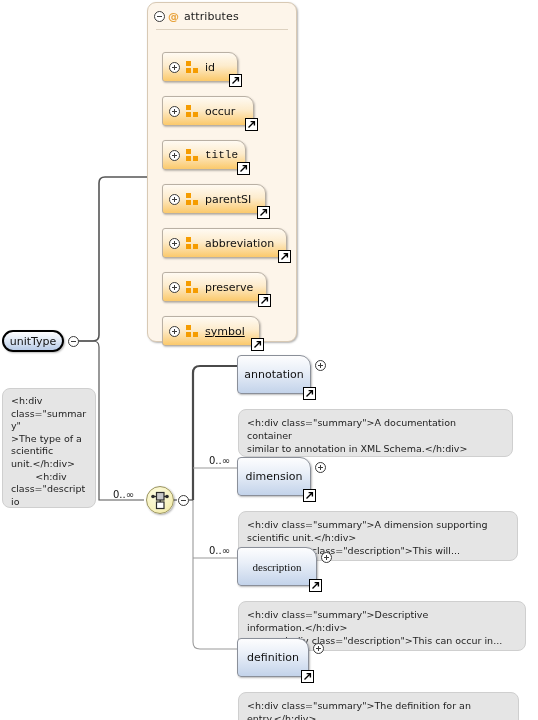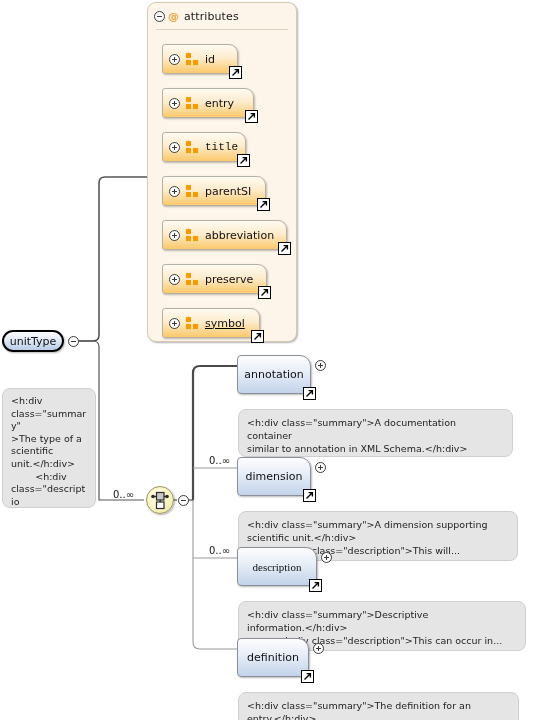--- a/index.html
+++ b/index.html
@@ -103,20 +103,21 @@
     position: absolute;
     height: 30px;
     background: linear-gradient(to bottom, #fffaf2 0%, #fdeccd 45%, #fbc96b 100%);
     border: 1px solid #b9b0a4;
     border-radius: 3px 9px 3px 3px;
     box-shadow: 1px 1px 2px rgba(0,0,0,0.25);
     display: flex;
     align-items: center;
     padding-left: 6px;
     box-sizing: border-box;
+    margin-top: 8px;
   }
   .attr-node .label {
     font-size: 11px;
     color: #111;
     margin-left: 6px;
     white-space: nowrap;
   }
   .sq-icon {
     width: 13px; height: 12px;
     position: relative;
@@ -283,21 +284,21 @@
       </span>
     </div>
 
     <div class="attr-node" style="left:14px; top:85px; width:92px;">
       <span class="pm plus"></span>
       <span class="sq-icon">
         <i class="a"></i>
           <i class="b"></i>
           <i class="c"></i>
       </span>
-      <span class="label">entry</span>
+      <span class="label">occur</span>
       <span class="goto">
         <svg width="11" height="11" viewBox="0 0 11 11">
             <path d="M2.5 8.5 L8 3 M4.6 2.6 L8.4 2.6 L8.4 6.4" stroke="#000" stroke-width="1.4" fill="none"></path>
           </svg>
       </span>
     </div>
 
     <div class="attr-node" style="left:14px; top:129px; width:84px;font-family:Liberation Mono, monospace;">
       <span class="pm plus"></span>
       <span class="sq-icon">

